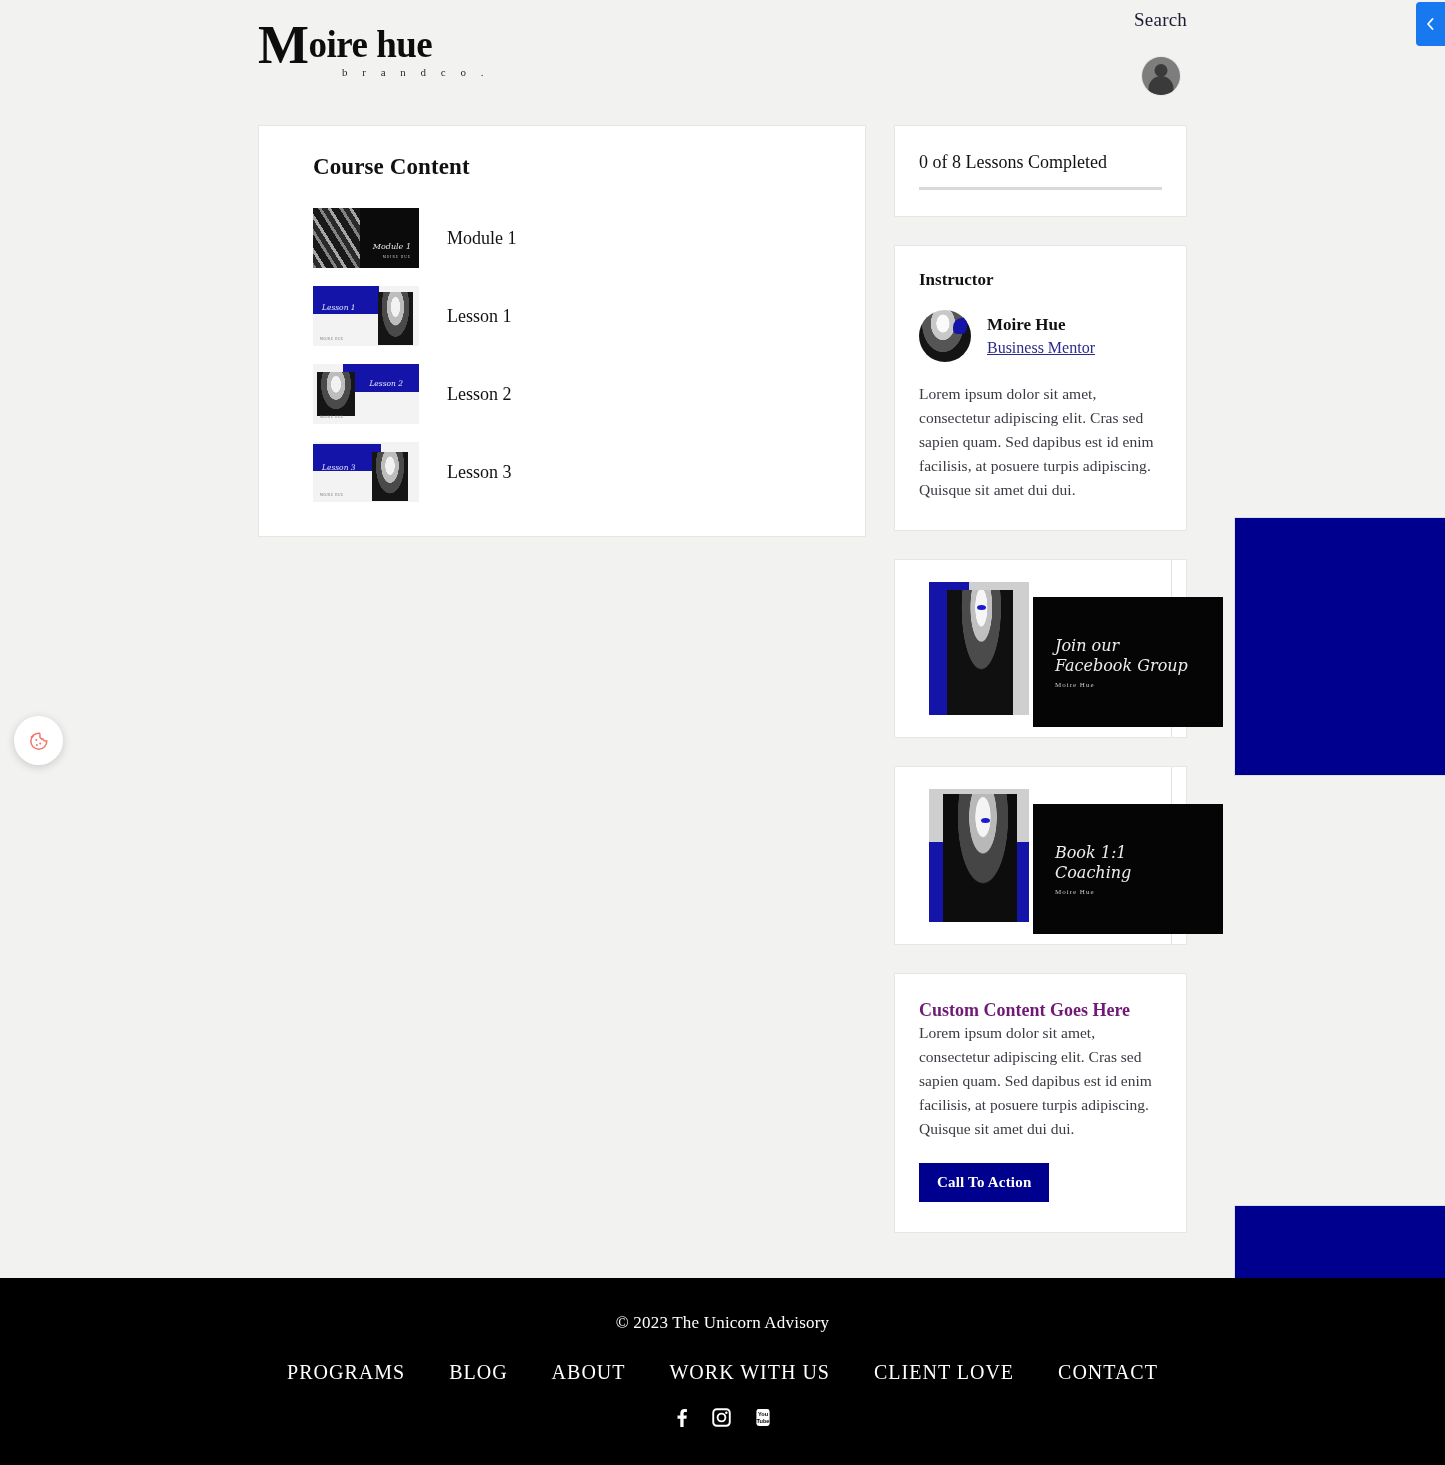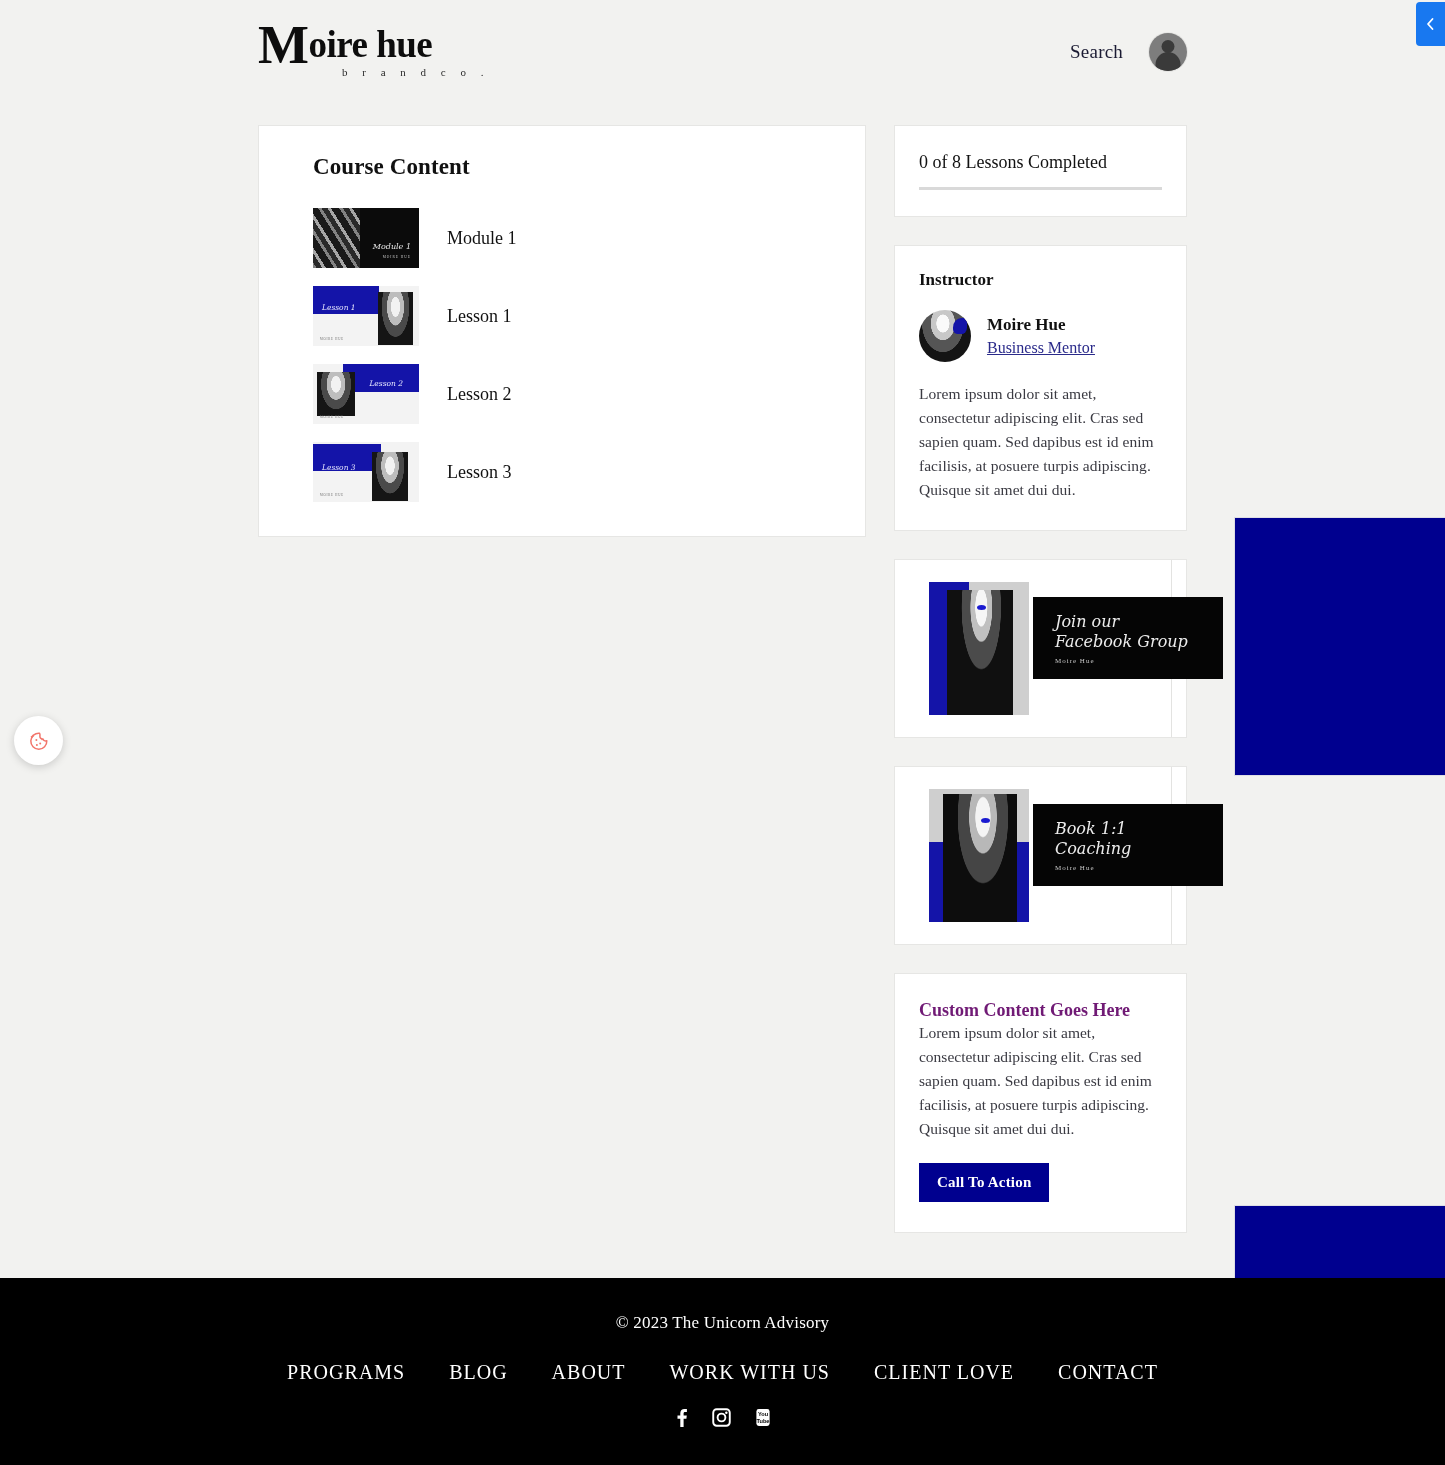--- a/index.html
+++ b/index.html
@@ -38,20 +38,21 @@
     letter-spacing: 6px;
     color: #2b2b2b;
     margin-top: 3px;
     margin-left: 84px;
   }
   .header-right {
     margin-left: auto;
     display: flex;
     align-items: center;
     gap: 26px;
+    flex-direction: column;
   }
   .search-link {
     font-size: 19px;
     color: #1b1b33;
     text-decoration: none;
     letter-spacing: 0.2px;
   }
   .avatar {
     width: 38px; height: 38px; border-radius: 50%;
     background: #7d7d7d;
@@ -219,21 +220,21 @@
     line-height: 1.55; letter-spacing: 0.05px;
   }
 
   .promo-card { margin-top: 28px; padding: 22px 0; position: relative; }
   .promo-inner { position: relative; height: 133px; margin-left: 34px; }
   .promo-photo {
     position: absolute; left: 0; top: 0; width: 100px; height: 133px;
   }
   .promo-band {
     position: absolute; left: 104px; top: 15px;
-    width: 190px; height: 82px; background: #050505;
+    width: 190px; height: 130px; background: #050505;
     display: flex; flex-direction: column; justify-content: center;
     padding-left: 22px;
   }
   .promo-line {
     color: #ececec; font-size: 16px; font-style: italic;
     font-family: "DejaVu Serif", serif; line-height: 1.25;
   }
   .promo-sub { color: #c7c7c7; font-size: 7px; letter-spacing: 1px; margin-top: 5px; }
   .promo-card .rail {
     position: absolute; right: 14px; top: 0; bottom: 0; width: 1px; background: #e3e3e1;

